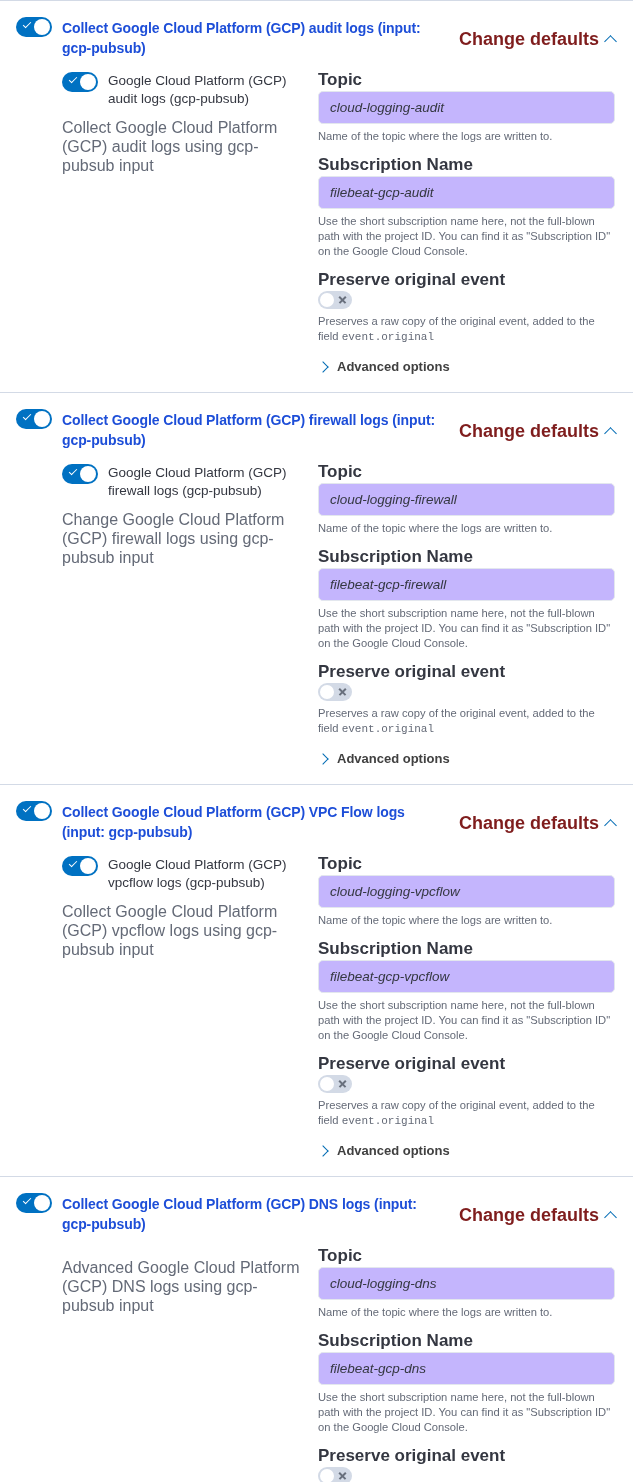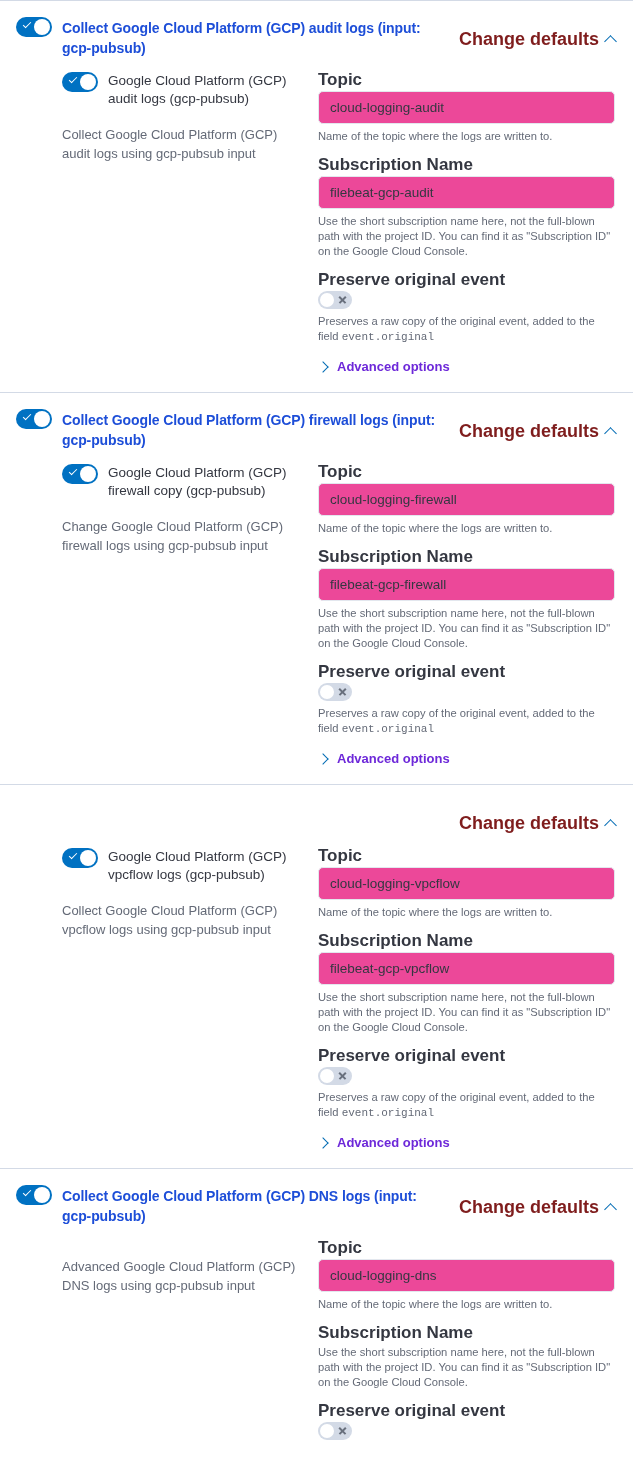--- a/index.html
+++ b/index.html
@@ -137,68 +137,69 @@
     display: flex;
     align-items: flex-start;
     gap: 10px;
   }
   .stream-title {
     font-size: 13.5px;
     line-height: 18px;
     color: #343741;
   }
   .stream-desc {
-    margin-top: 17px;
-    font-size: 13px;
+    margin-top: 10px;
+    font-size: 16px;
     line-height: 19px;
     color: #646a77;
   }
   .col-right {
     flex: 1 1 auto;
     min-width: 0;
     padding-right: 2px;
   }
   .field-label {
     font-size: 17px;
     font-weight: bold;
     color: #343741;
     margin-bottom: 4px;
     line-height: 15px;
   }
   .text-input {
     width: 100%;
     height: 33px;
     border: 1px solid #e3e7ee;
     border-radius: 5px;
-    background: #ec4899;
+    background: #c4b5fd;
     padding: 0 11px;
     font-size: 13.5px;
     color: #343741;
     line-height: 31px;
     white-space: nowrap;
     overflow: hidden;
     text-overflow: ellipsis;
+    font-style: italic;
   }
   .help {
     font-size: 11.2px;
     color: #646a77;
     line-height: 15px;
     margin-top: 5px;
   }
   .help .mono { font-family: "Liberation Mono", monospace; font-size: 11px; }
   .gap { height: 13px; }
 
   .pres-row { margin-top: 4px; }
 
   .adv {
     display: flex;
     align-items: center;
     gap: 9px;
     margin-top: 14px;
-    color: #6d28d9;
+    color: #404040;
     font-size: 13px;
     font-weight: bold;
     cursor: pointer;
   }
   .chev-right {
     display: inline-block;
     width: 10px; height: 11px;
     position: relative;
   }
   .chev-right::before {
@@ -292,83 +293,34 @@
       </div>
     </div>
 
     <div class="sec-body">
       <div class="col-left">
         <div class="stream-head">
           <div class="switch">
             <div class="knob"></div>
             <div class="mark"></div>
           </div>
-          <div class="stream-title">Google Cloud Platform (GCP) firewall copy (gcp-pubsub)</div>
+          <div class="stream-title">Google Cloud Platform (GCP) firewall logs (gcp-pubsub)</div>
         </div>
         <div class="stream-desc">Change Google Cloud Platform (GCP) firewall logs using gcp-pubsub input</div>
       </div>
 
       <div class="col-right">
         <div class="field-label">Topic</div>
         <div class="text-input">cloud-logging-firewall</div>
         <div class="help">Name of the topic where the logs are written to.</div>
 
         <div class="gap"></div>
 
         <div class="field-label">Subscription Name</div>
         <div class="text-input">filebeat-gcp-firewall</div>
-        <div class="help">Use the short subscription name here, not the full-blown path with the project ID. You can find it as "Subscription ID" on the Google Cloud Console.</div>
-
-        <div class="gap"></div>
-
-        <div class="field-label">Preserve original event</div>
-        <div class="pres-row">
-          <div class="switch off">
-            <div class="knob"></div>
-            <div class="mark"></div>
-          </div>
-        </div>
-        <div class="help"><span>Preserves a raw copy of the original event, added to the field </span><span class="mono">event.original</span></div>
-
-        <div class="adv">
-          <span class="chev-right"></span>
-          <span>Advanced options</span>
-        </div>
-      </div>
-    </div>
-  </div>
-  <div class="section">
-    <div class="sec-head">
-      <div class="change-defaults">
-        <span>Change defaults</span>
-        <span class="chev-up"></span>
-      </div>
-    </div>
-
-    <div class="sec-body">
-      <div class="col-left">
-        <div class="stream-head">
-          <div class="switch">
-            <div class="knob"></div>
-            <div class="mark"></div>
-          </div>
-          <div class="stream-title">Google Cloud Platform (GCP) vpcflow logs (gcp-pubsub)</div>
-        </div>
-        <div class="stream-desc">Collect Google Cloud Platform (GCP) vpcflow logs using gcp-pubsub input</div>
-      </div>
-
-      <div class="col-right">
-        <div class="field-label">Topic</div>
-        <div class="text-input">cloud-logging-vpcflow</div>
-        <div class="help">Name of the topic where the logs are written to.</div>
-
-        <div class="gap"></div>
-
-        <div class="field-label">Subscription Name</div>
-        <div class="text-input">filebeat-gcp-vpcflow</div>
         <div class="help">Use the short subscription name here, not the full-blown path with the project ID. You can find it as "Subscription ID" on the Google Cloud Console.</div>
 
         <div class="gap"></div>
 
         <div class="field-label">Preserve original event</div>
         <div class="pres-row">
           <div class="switch off">
             <div class="knob"></div>
             <div class="mark"></div>
           </div>
@@ -382,20 +334,76 @@
       </div>
     </div>
   </div>
   <div class="section">
     <div class="sec-head">
       <div class="sec-title-wrap">
         <div class="switch">
           <div class="knob"></div>
           <div class="mark"></div>
         </div>
+        <div class="sec-title">Collect Google Cloud Platform (GCP) VPC Flow logs (input: gcp-pubsub)</div>
+      </div>
+      <div class="change-defaults">
+        <span>Change defaults</span>
+        <span class="chev-up"></span>
+      </div>
+    </div>
+
+    <div class="sec-body">
+      <div class="col-left">
+        <div class="stream-head">
+          <div class="switch">
+            <div class="knob"></div>
+            <div class="mark"></div>
+          </div>
+          <div class="stream-title">Google Cloud Platform (GCP) vpcflow logs (gcp-pubsub)</div>
+        </div>
+        <div class="stream-desc">Collect Google Cloud Platform (GCP) vpcflow logs using gcp-pubsub input</div>
+      </div>
+
+      <div class="col-right">
+        <div class="field-label">Topic</div>
+        <div class="text-input">cloud-logging-vpcflow</div>
+        <div class="help">Name of the topic where the logs are written to.</div>
+
+        <div class="gap"></div>
+
+        <div class="field-label">Subscription Name</div>
+        <div class="text-input">filebeat-gcp-vpcflow</div>
+        <div class="help">Use the short subscription name here, not the full-blown path with the project ID. You can find it as "Subscription ID" on the Google Cloud Console.</div>
+
+        <div class="gap"></div>
+
+        <div class="field-label">Preserve original event</div>
+        <div class="pres-row">
+          <div class="switch off">
+            <div class="knob"></div>
+            <div class="mark"></div>
+          </div>
+        </div>
+        <div class="help"><span>Preserves a raw copy of the original event, added to the field </span><span class="mono">event.original</span></div>
+
+        <div class="adv">
+          <span class="chev-right"></span>
+          <span>Advanced options</span>
+        </div>
+      </div>
+    </div>
+  </div>
+  <div class="section">
+    <div class="sec-head">
+      <div class="sec-title-wrap">
+        <div class="switch">
+          <div class="knob"></div>
+          <div class="mark"></div>
+        </div>
         <div class="sec-title">Collect Google Cloud Platform (GCP) DNS logs (input: gcp-pubsub)</div>
       </div>
       <div class="change-defaults">
         <span>Change defaults</span>
         <span class="chev-up"></span>
       </div>
     </div>
 
     <div class="sec-body">
       <div class="col-left">
@@ -403,20 +411,21 @@
       </div>
 
       <div class="col-right">
         <div class="field-label">Topic</div>
         <div class="text-input">cloud-logging-dns</div>
         <div class="help">Name of the topic where the logs are written to.</div>
 
         <div class="gap"></div>
 
         <div class="field-label">Subscription Name</div>
+        <div class="text-input">filebeat-gcp-dns</div>
         <div class="help">Use the short subscription name here, not the full-blown path with the project ID. You can find it as "Subscription ID" on the Google Cloud Console.</div>
 
         <div class="gap"></div>
 
         <div class="field-label">Preserve original event</div>
         <div class="pres-row">
           <div class="switch off">
             <div class="knob"></div>
             <div class="mark"></div>
           </div>

